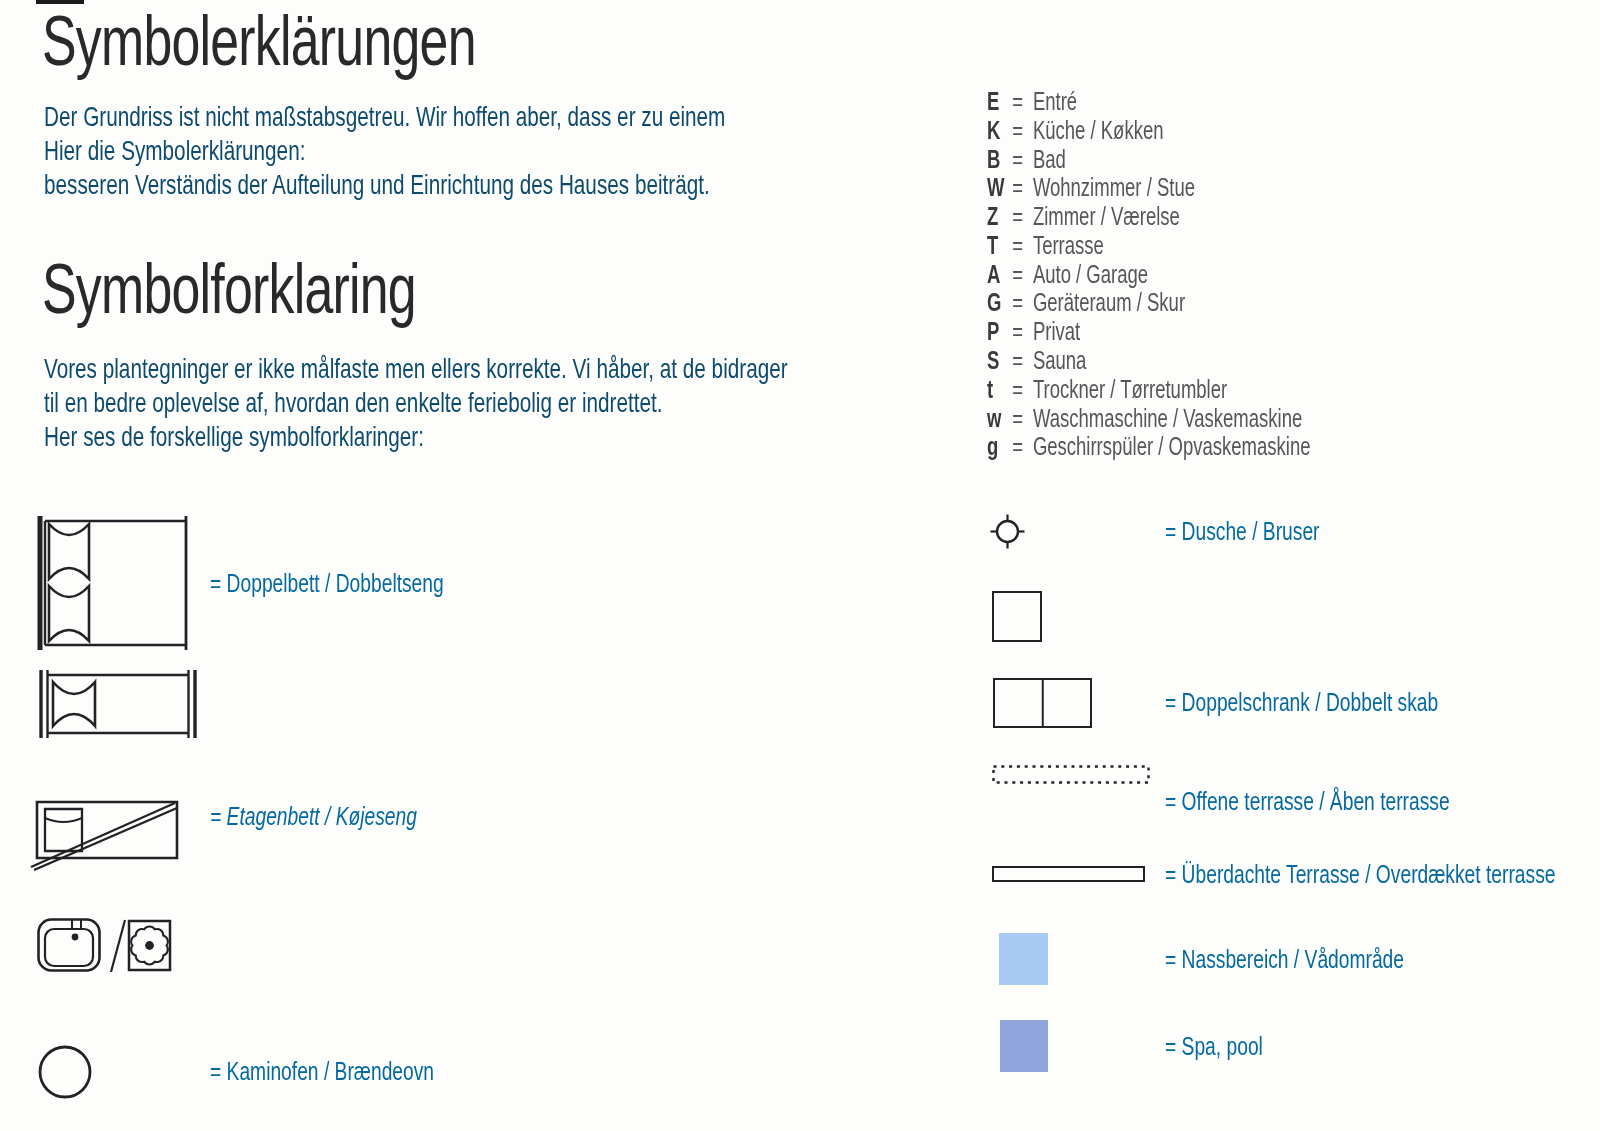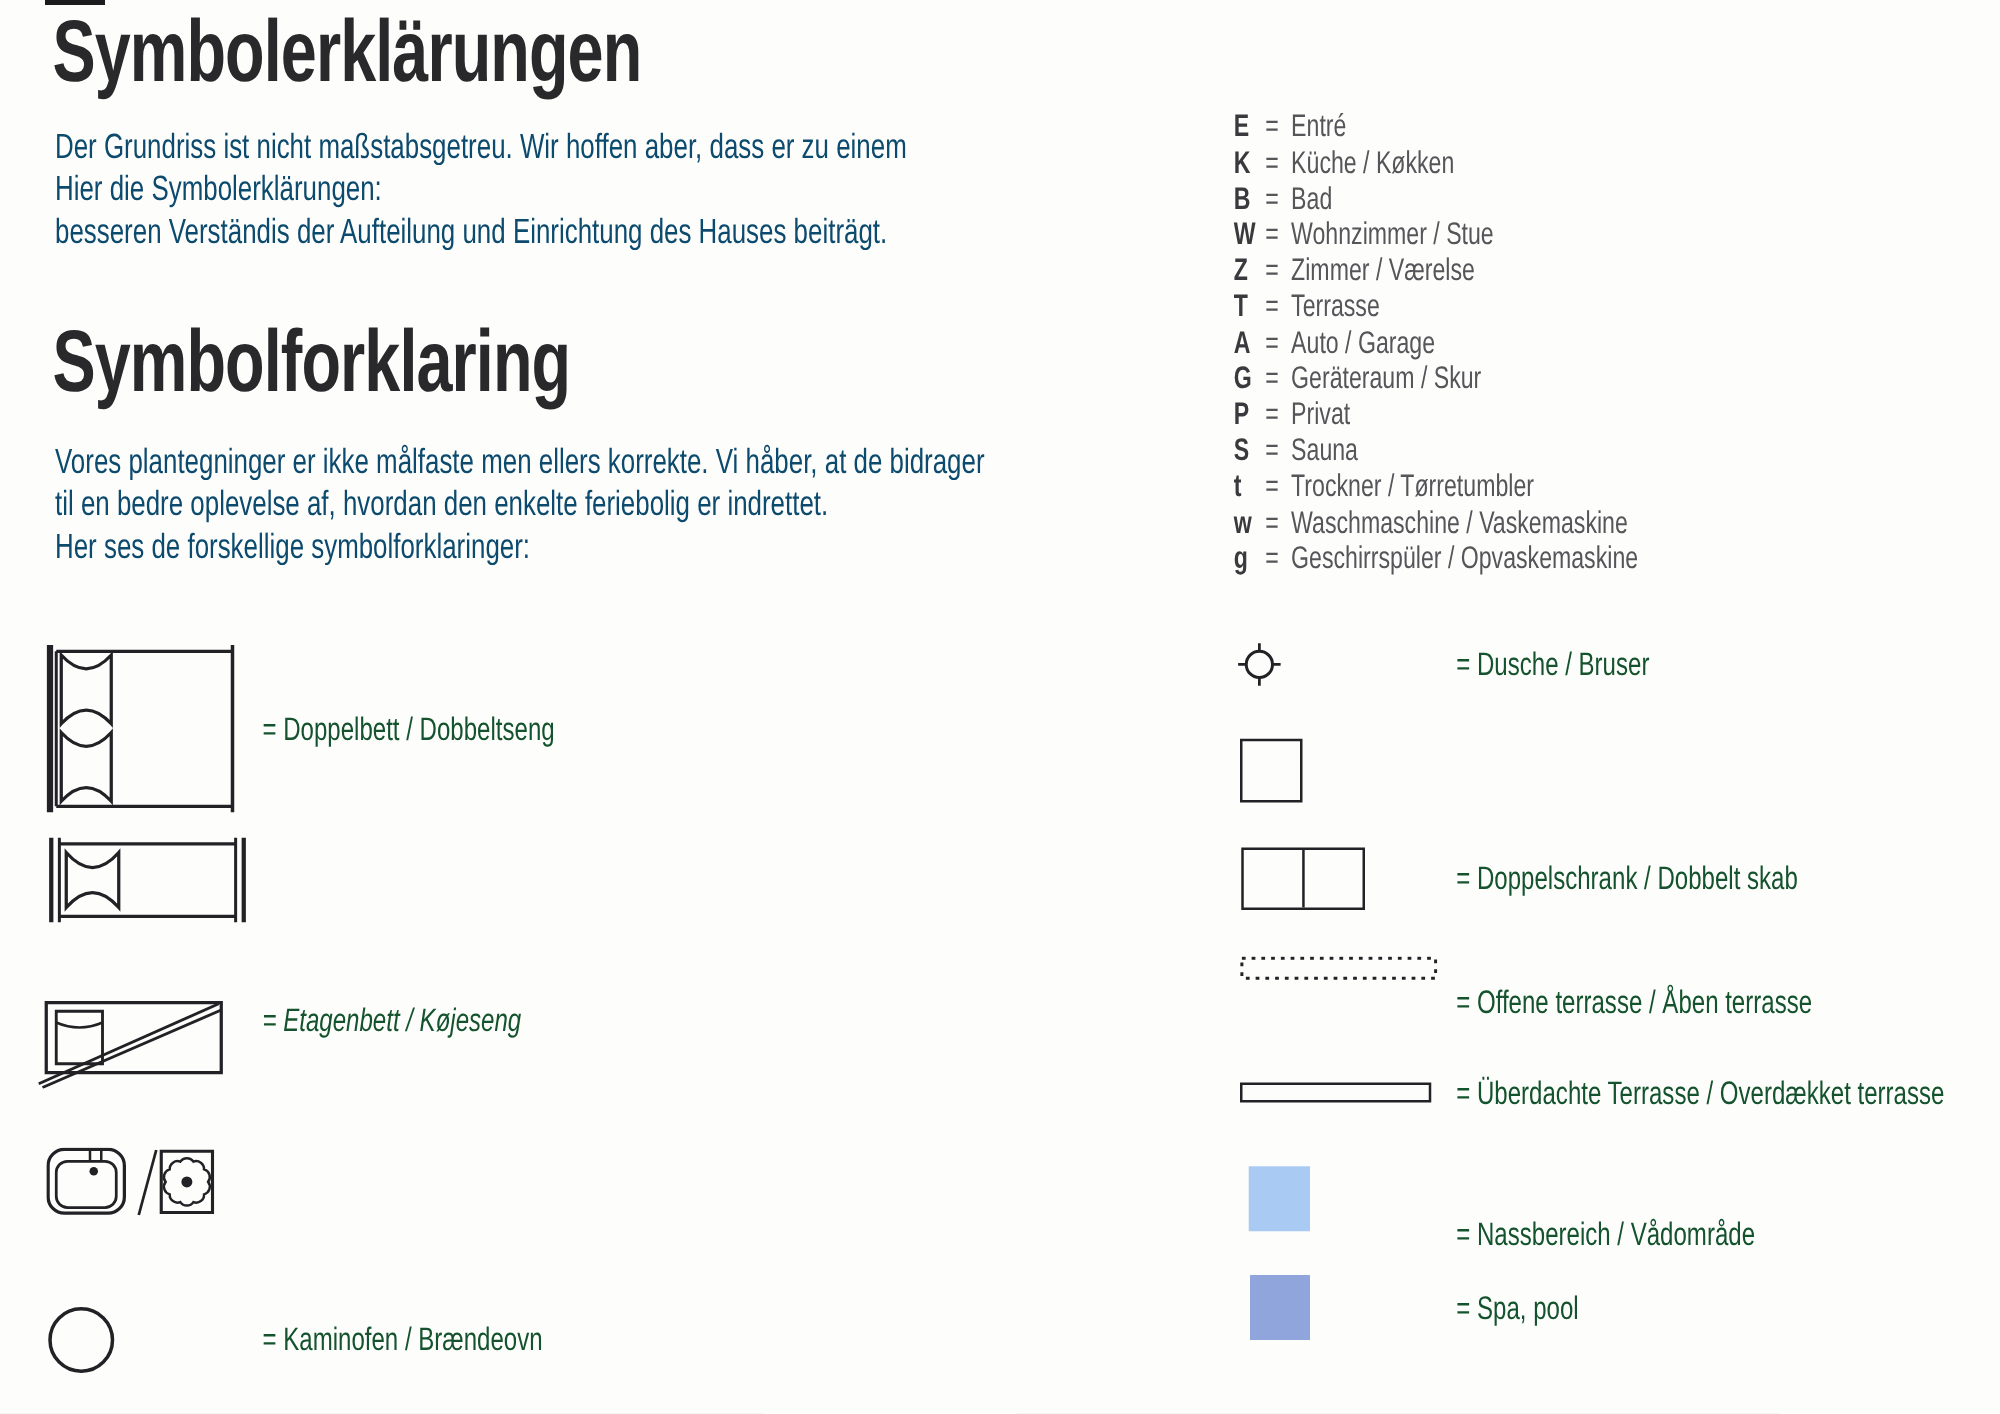--- a/index.html
+++ b/index.html
@@ -4,25 +4,25 @@
 <style>
   html,body{margin:0;padding:0;background:#e8e8e8;}
   #stage{
     position:relative;width:1600px;height:1131px;background:#fdfdfb;
     font-family:"Liberation Sans",sans-serif;overflow:hidden;
     color:#4a4a4e;
   }
   .cond{transform:scaleX(0.74);transform-origin:left top;display:inline-block;white-space:nowrap;}
   .abs{position:absolute;}
   h1.title{
-    margin:0;font-size:70px;font-weight:700;color:#29292c;letter-spacing:-1px;line-height:1.0;
+    margin:0;font-size:70px;font-weight:400;color:#29292c;letter-spacing:-1px;line-height:1.0;
   }
   .para{font-size:28px;line-height:34px;color:#0c4a6e;letter-spacing:0;}
   .para div{white-space:nowrap;}
-  .sym-label{font-size:26px;color:#14532d;line-height:30px;white-space:nowrap;}
+  .sym-label{font-size:26px;color:#0369a1;line-height:30px;white-space:nowrap;}
   .abbrev-list{font-size:25px;color:#55555a;}
   .abbrev-row{display:flex;height:28.8px;align-items:center;}
   .abbrev-letter{width:34px;font-weight:700;color:#3a3a3e;}
   .abbrev-eq{width:28px;}
   .abbrev-text{white-space:nowrap;}
   .shape{position:absolute;}
   .box{position:absolute;border:2.5px solid #222226;background:transparent;box-sizing:border-box;}
   .fillbox{position:absolute;}
   svg line, svg path, svg rect, svg circle{vector-effect:non-scaling-stroke;}
 </style>
@@ -198,21 +198,21 @@
   <div class="abs sym-label" style="left:1165px;top:759px;margin-top:27px;">
     <span class="cond">= Offene terrasse / Åben terrasse</span>
   </div>
 
   <div class="box" style="left:992px;top:866px;width:153px;height:16px;border-width:2.5px;"></div>
   <div class="abs sym-label" style="left:1165px;top:859px;">
     <span class="cond">= Überdachte Terrasse / Overdækket terrasse</span>
   </div>
 
   <div class="fillbox" style="left:999px;top:933px;width:49px;height:52px;background:#a9cbf3;"></div>
-  <div class="abs sym-label" style="left:1165px;top:944px;margin-top:28px;">
+  <div class="abs sym-label" style="left:1165px;top:944px;">
     <span class="cond">= Nassbereich / Vådområde</span>
   </div>
 
   <div class="fillbox" style="left:1000px;top:1020px;width:48px;height:52px;background:#8fa5dc;"></div>
   <div class="abs sym-label" style="left:1165px;top:1031px;">
     <span class="cond">= Spa, pool</span>
   </div>
 
 </div>
 

